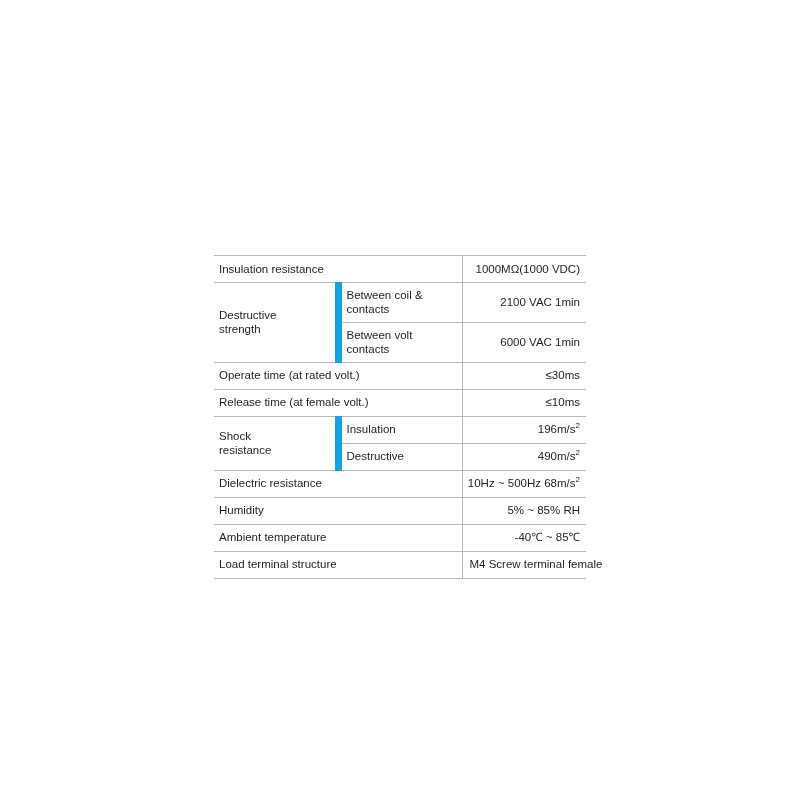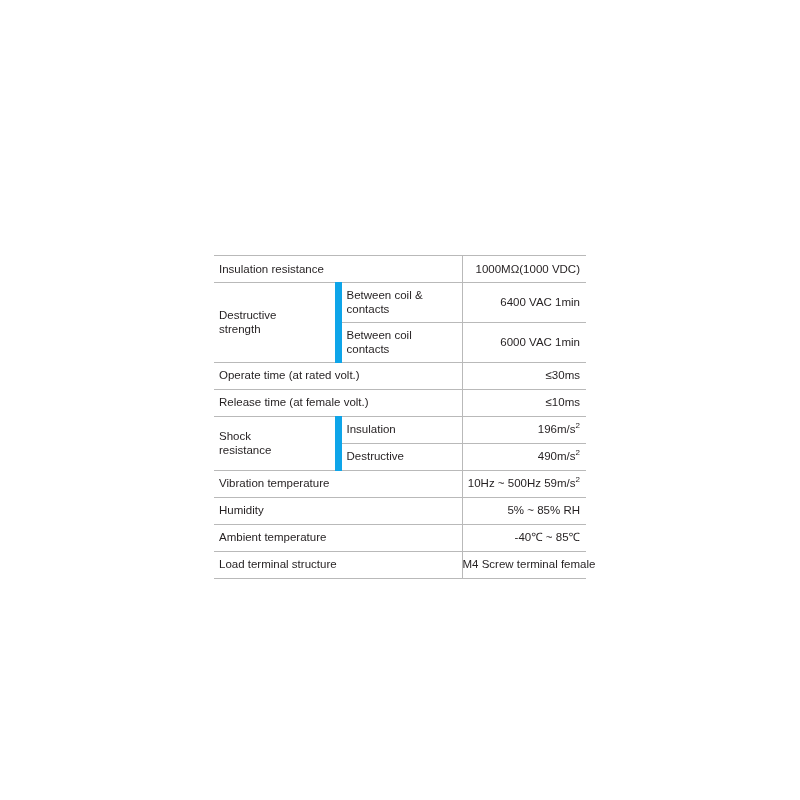--- a/index.html
+++ b/index.html
@@ -45,21 +45,21 @@
     color: #231f20;
   }
   td.value {
     text-align: right;
     border-left: 1px solid #b9b9b9;
     color: #231f20;
     white-space: nowrap;
   }
   td.value.left {
     text-align: left;
-    padding-left: 0;
+    padding-left: 7px;
   }
   tr.first td {
     border-top: 1px solid #b9b9b9;
   }
   td.rowspan-label {
     border-bottom: 1px solid #b9b9b9;
   }
   sup {
     font-size: 8px;
     vertical-align: super;
@@ -76,24 +76,24 @@
         <td class="label" colspan="2">Insulation resistance</td>
         <td class="value">1000MΩ(1000 VDC)</td>
       </tr>
 
       <tr>
         <td class="label rowspan-label" rowspan="2">
           <span>Destructive</span><br>
           <span>strength</span>
         </td>
         <td class="sublabel">Between coil &amp; contacts</td>
-        <td class="value">6400 VAC 1min</td>
+        <td class="value">2100 VAC 1min</td>
       </tr>
       <tr>
-        <td class="sublabel">Between coil contacts</td>
+        <td class="sublabel">Between volt contacts</td>
         <td class="value">6000 VAC 1min</td>
       </tr>
 
       <tr>
         <td class="label" colspan="2">Operate time (at rated volt.)</td>
         <td class="value">≤30ms</td>
       </tr>
 
       <tr>
         <td class="label" colspan="2">Release time (at female volt.)</td>
@@ -107,22 +107,22 @@
         </td>
         <td class="sublabel">Insulation</td>
         <td class="value"><span>196m/s</span><sup>2</sup></td>
       </tr>
       <tr>
         <td class="sublabel">Destructive</td>
         <td class="value"><span>490m/s</span><sup>2</sup></td>
       </tr>
 
       <tr>
-        <td class="label" colspan="2">Vibration temperature</td>
-        <td class="value"><span>10Hz ~ 500Hz  59m/s</span><sup>2</sup></td>
+        <td class="label" colspan="2">Dielectric resistance</td>
+        <td class="value"><span>10Hz ~ 500Hz  68m/s</span><sup>2</sup></td>
       </tr>
 
       <tr>
         <td class="label" colspan="2">Humidity</td>
         <td class="value">5% ~ 85% RH</td>
       </tr>
 
       <tr>
         <td class="label" colspan="2">Ambient temperature</td>
         <td class="value">-40℃ ~ 85℃</td>

